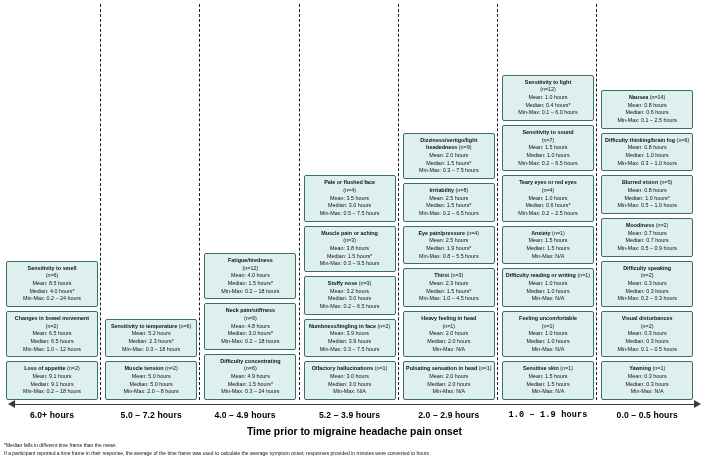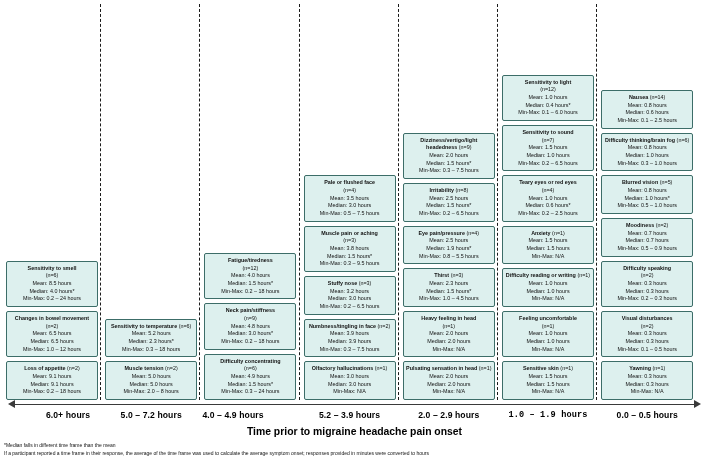--- a/index.html
+++ b/index.html
@@ -345,23 +345,23 @@
           <div class="sym-line">Min-Max: N/A</div>
         </div>
       </div>
     </div>
 
   <div id="axis-line"></div>
   <div class="arrow" id="arrow-left"></div>
   <div class="arrow" id="arrow-right"></div>
 
   <div id="axis-labels">
-      <div class="axis-label" style="left: 22px;">6.0+ hours</div>
+      <div class="axis-label" style="left: 6px;">6.0+ hours</div>
       <div class="axis-label" style="left: 105.2px;">5.0 – 7.2 hours</div>
-      <div class="axis-label" style="left: 187px;">4.0 – 4.9 hours</div>
+      <div class="axis-label" style="left: 199px;">4.0 – 4.9 hours</div>
       <div class="axis-label" style="left: 303.6px;">5.2 – 3.9 hours</div>
       <div class="axis-label" style="left: 402.8px;">2.0 – 2.9 hours</div>
       <div class="axis-label" style="left: 502px; font-family: Liberation Mono, monospace;">1.0 – 1.9 hours</div>
       <div class="axis-label" style="left: 601.2px;">0.0 – 0.5 hours</div>
     </div>
 
   <div id="axis-title">Time prior to migraine headache pain onset</div>
 
   <div id="footnotes">
     <div class="footnote">*Median falls in different time frame than the mean</div>

